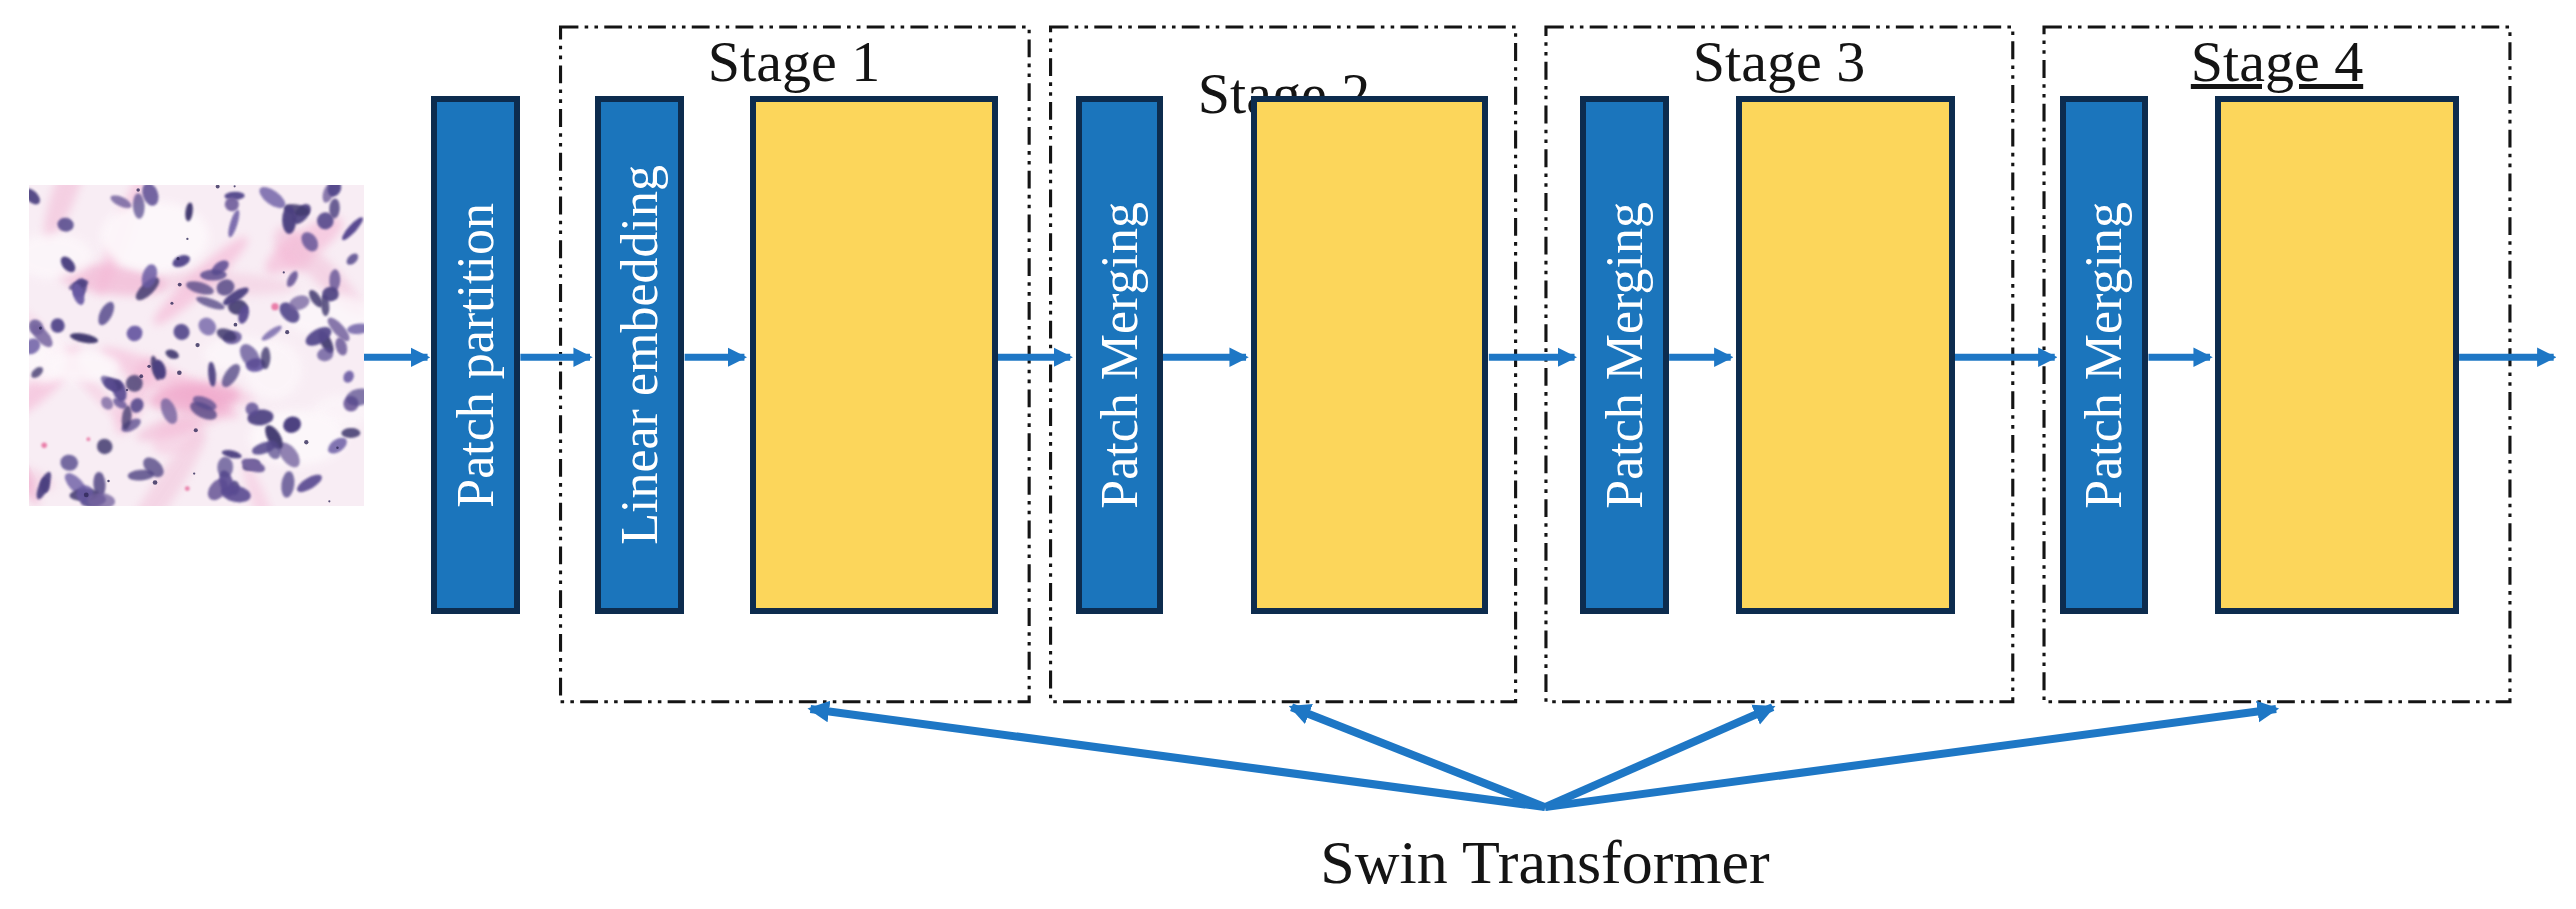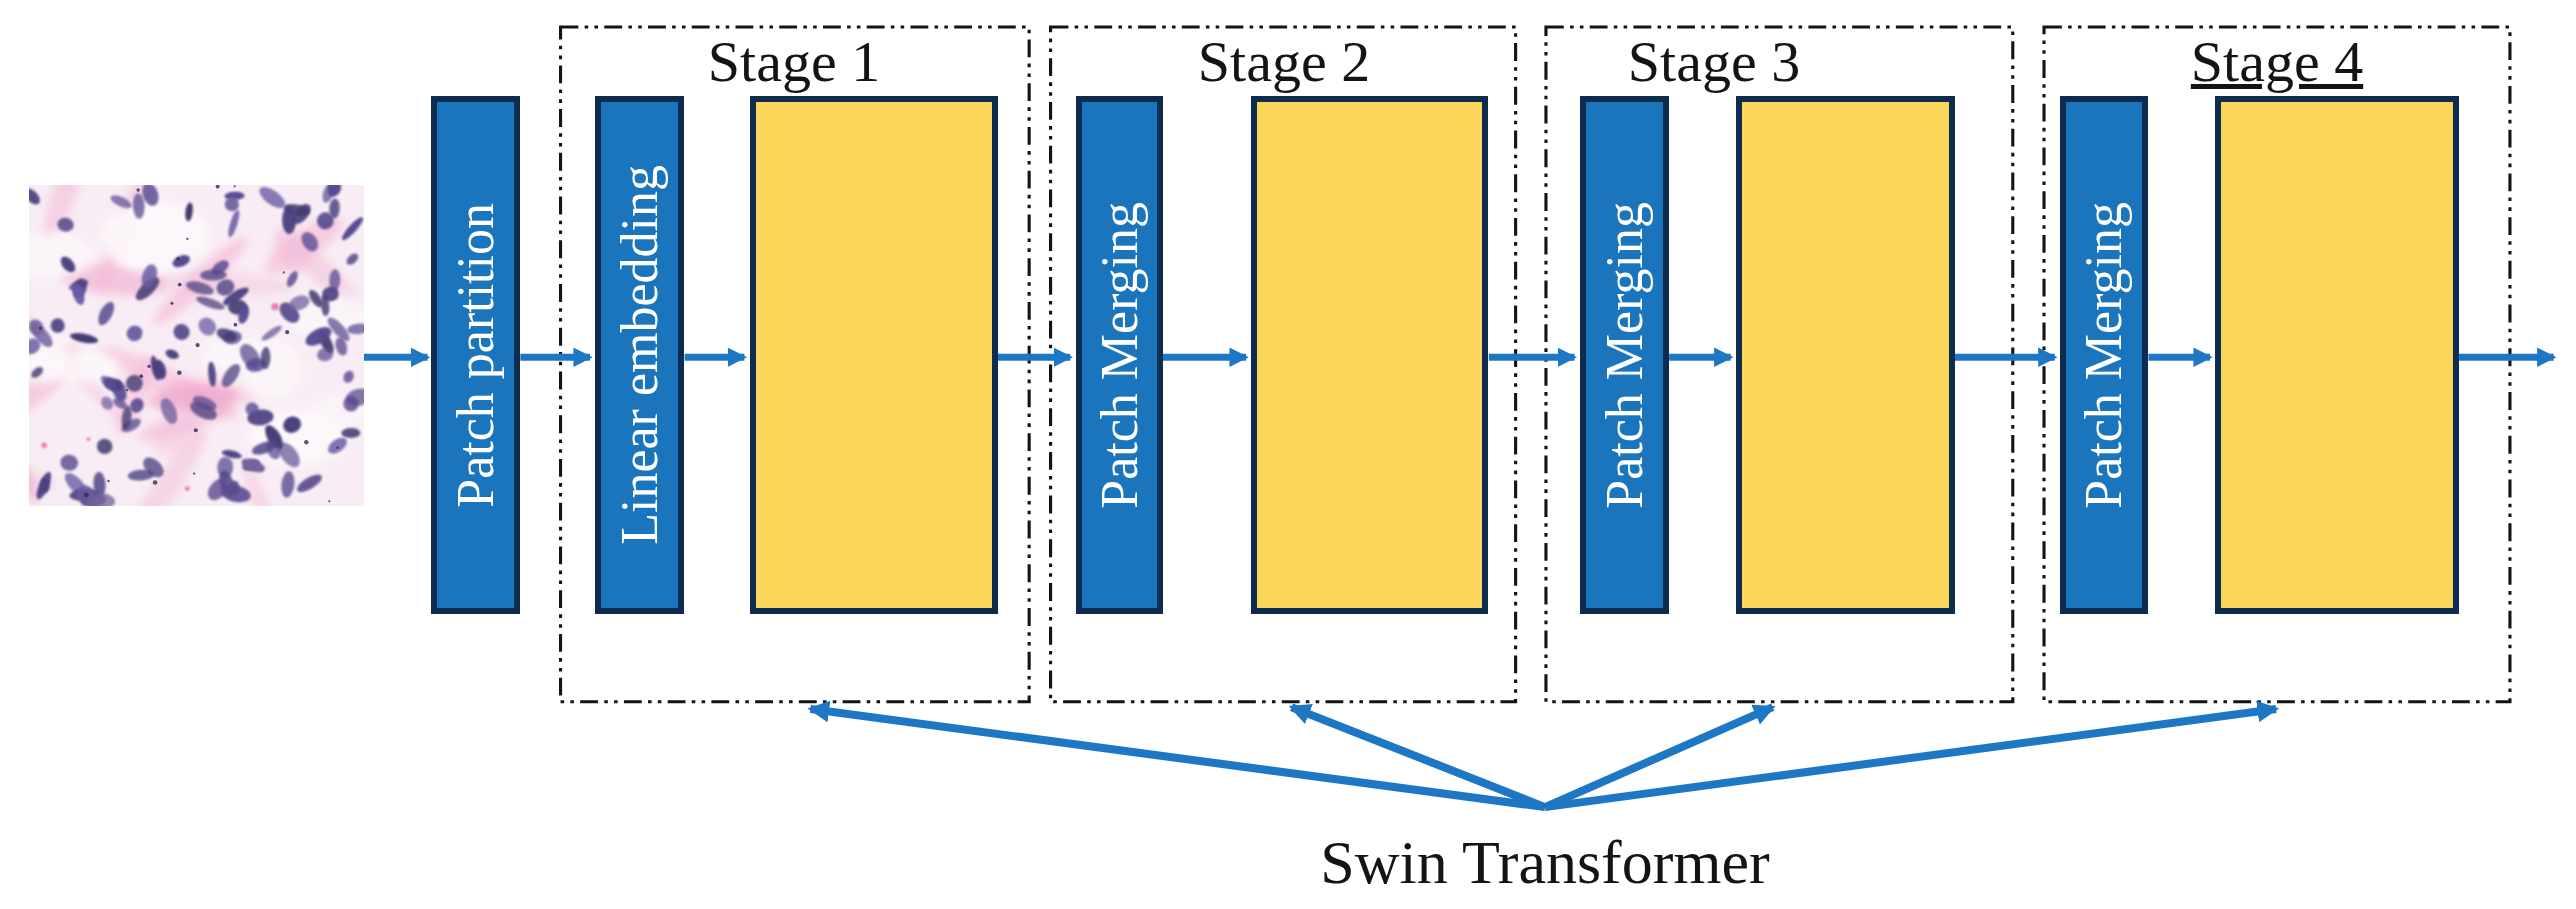--- a/index.html
+++ b/index.html
@@ -250,26 +250,26 @@
       <line x1="1731" y1="904" x2="1986" y2="792" stroke="#1E77C5" stroke-width="9" marker-end="url(#ah)"></line>
       <line x1="1731" y1="904" x2="2550" y2="794" stroke="#1E77C5" stroke-width="9" marker-end="url(#ah)"></line>
     </svg>
 
   <div id="stages">
       <div class="stage-title" style="left: 794px;">Stage 1</div>
       <div class="block blue" style="left: 595px; top: 96px; width: 89px; height: 518px;">
         <span class="vtext">Linear embedding</span>
       </div>
       <div class="block yellow" style="left: 750px; top: 96px; width: 248px; height: 518px;"></div>
-      <div class="stage-title" style="left: 1284px;">Stage 2</div>
+      <div class="stage-title" style="left: 1284px; margin-top: 32px;">Stage 2</div>
       <div class="block blue" style="left: 1076px; top: 96px; width: 87px; height: 518px;">
         <span class="vtext">Patch Merging</span>
       </div>
       <div class="block yellow" style="left: 1251px; top: 96px; width: 237px; height: 518px;"></div>
-      <div class="stage-title" style="left: 1714px;">Stage 3</div>
+      <div class="stage-title" style="left: 1779px;">Stage 3</div>
       <div class="block blue" style="left: 1580px; top: 96px; width: 89px; height: 518px;">
         <span class="vtext">Patch Merging</span>
       </div>
       <div class="block yellow" style="left: 1736px; top: 96px; width: 219px; height: 518px;"></div>
       <div class="stage-title" style="left: 2277px; text-decoration: underline;">Stage 4</div>
       <div class="block blue" style="left: 2060px; top: 96px; width: 88px; height: 518px;">
         <span class="vtext">Patch Merging</span>
       </div>
       <div class="block yellow" style="left: 2215px; top: 96px; width: 244px; height: 518px;"></div>
     </div>

